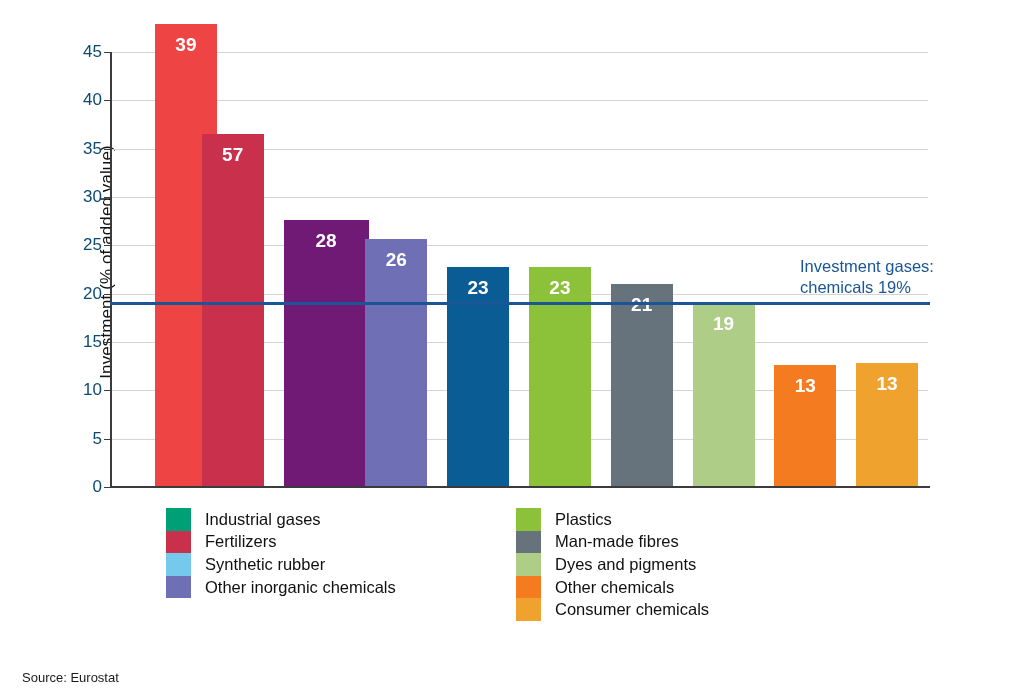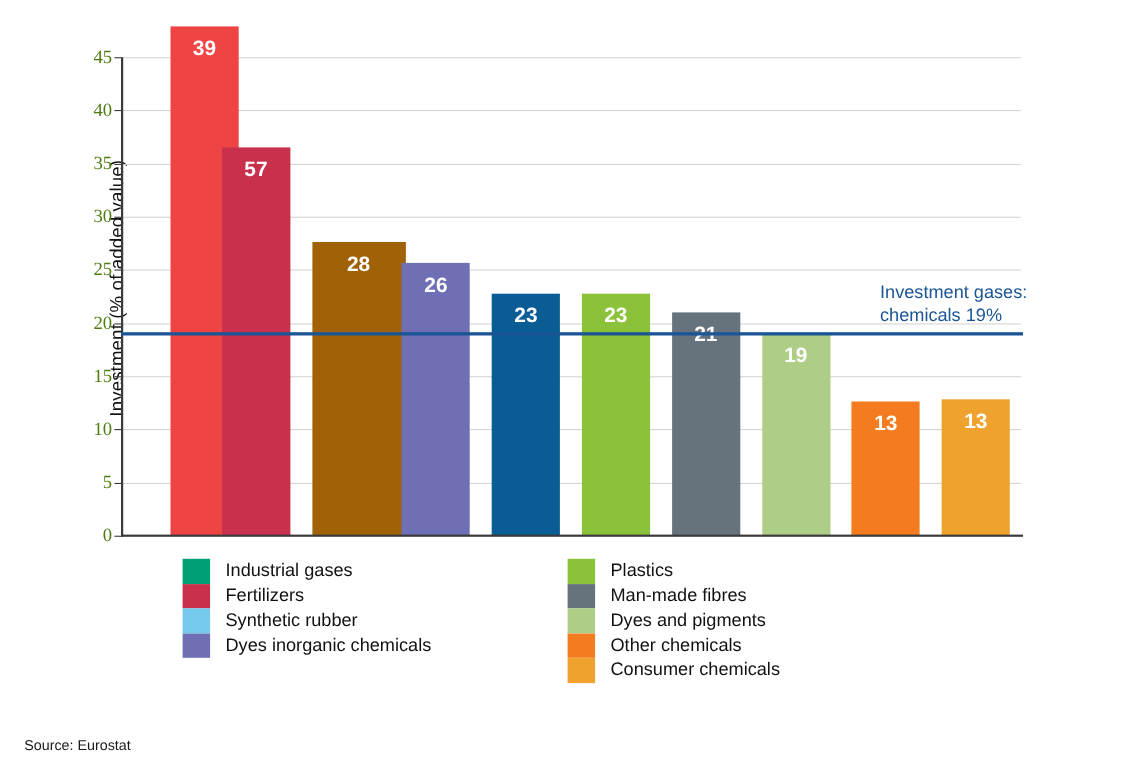--- a/index.html
+++ b/index.html
@@ -75,23 +75,22 @@
     width: 6px;
     height: 1px;
     background: #3b3b3b;
   }
   .y-tick-label {
     position: absolute;
     right: 0;
     width: 40px;
     text-align: right;
     font-size: 17px;
-    color: #4d7c0f;
+    color: #0c4a6e;
     transform: translateY(-50%);
-    font-family: Liberation Serif, serif;
   }
   .y-tick-labels {
     position: absolute;
     left: 56px;
     top: 52px;
     width: 46px;
     height: 435px;
   }
 
   
@@ -207,21 +206,21 @@
       <div class="gridline" style="top: 48.3333px;"></div>
       <div class="tick-mark" style="top: 48.3333px;"></div>
       <div class="gridline" style="top: 0px;"></div>
       <div class="tick-mark" style="top: 0px;"></div>
       <div class="bar" title="Industrial gases: 39" style="background: #ef4444; width: 62px; height: 463px; left: 9.9px; margin-left: 35px;">
         <div class="bar-value">39</div>
       </div>
       <div class="bar" title="Fertilizers: 37" style="background: rgb(200, 48, 76); width: 62px; height: 352.833px; left: 91.7px;">
         <div class="bar-value">57</div>
       </div>
-      <div class="bar" title="Synthetic rubber: 28" style="background: #a16207; width: 85px; height: 266.8px; left: 173.5px;">
+      <div class="bar" title="Synthetic rubber: 28" style="background: #701a75; width: 85px; height: 266.8px; left: 173.5px;">
         <div class="bar-value">28</div>
       </div>
       <div class="bar" title="Other inorganic chemicals: 26" style="background: rgb(111, 111, 181); width: 62px; height: 248.433px; left: 255.3px;">
         <div class="bar-value">26</div>
       </div>
       <div class="bar" title="Petrochemicals: 23" style="background: rgb(10, 92, 148); width: 62px; height: 220.4px; left: 337.1px;">
         <div class="bar-value">23</div>
       </div>
       <div class="bar" title="Plastics: 23" style="background: rgb(140, 194, 58); width: 62px; height: 220.4px; left: 418.9px;">
         <div class="bar-value">23</div>
@@ -259,21 +258,21 @@
         <div class="legend-item">
           <span class="legend-swatch" style="background: rgb(200, 48, 76);"></span>
           <span class="legend-label">Fertilizers</span>
         </div>
         <div class="legend-item">
           <span class="legend-swatch" style="background: rgb(116, 201, 236);"></span>
           <span class="legend-label">Synthetic rubber</span>
         </div>
         <div class="legend-item">
           <span class="legend-swatch" style="background: rgb(111, 111, 181);"></span>
-          <span class="legend-label">Dyes inorganic chemicals</span>
+          <span class="legend-label">Other inorganic chemicals</span>
         </div>
       </div>
     <div class="legend-col right" id="legend-right">
         <div class="legend-item">
           <span class="legend-swatch" style="background: rgb(140, 194, 58);"></span>
           <span class="legend-label">Plastics</span>
         </div>
         <div class="legend-item">
           <span class="legend-swatch" style="background: rgb(103, 115, 124);"></span>
           <span class="legend-label">Man-made fibres</span>

